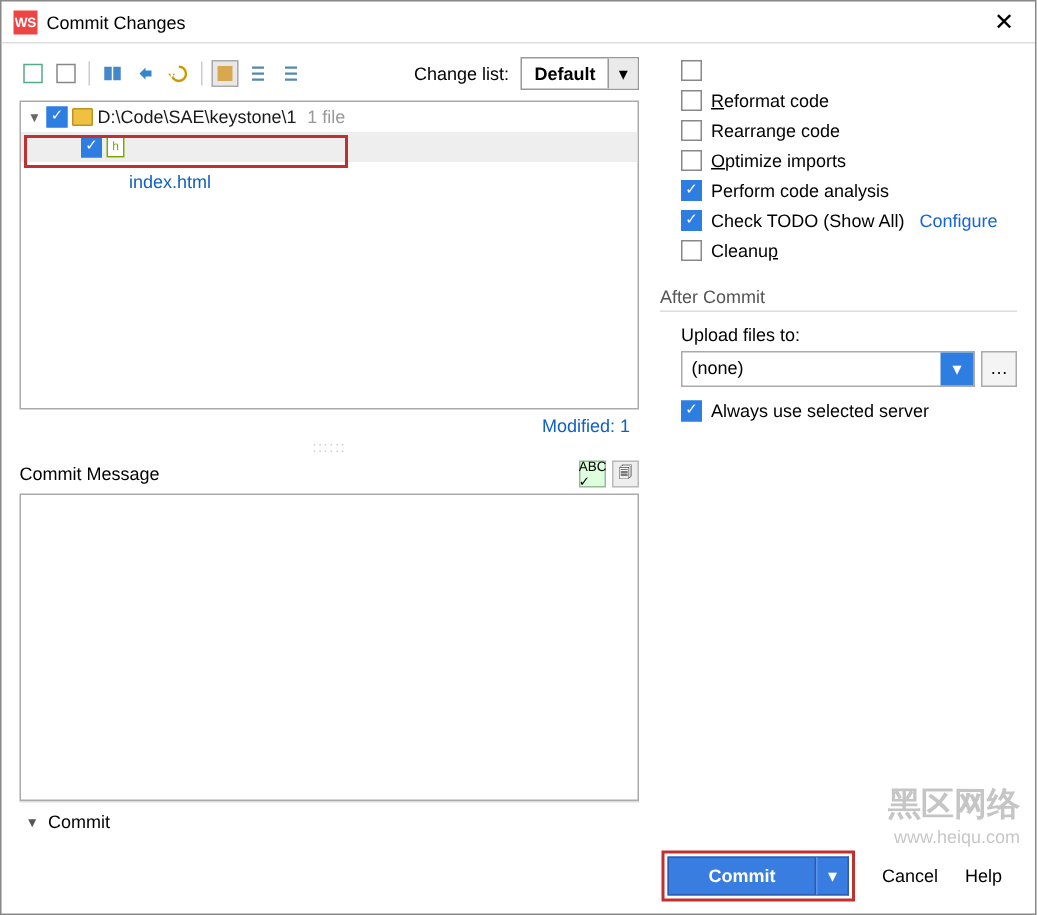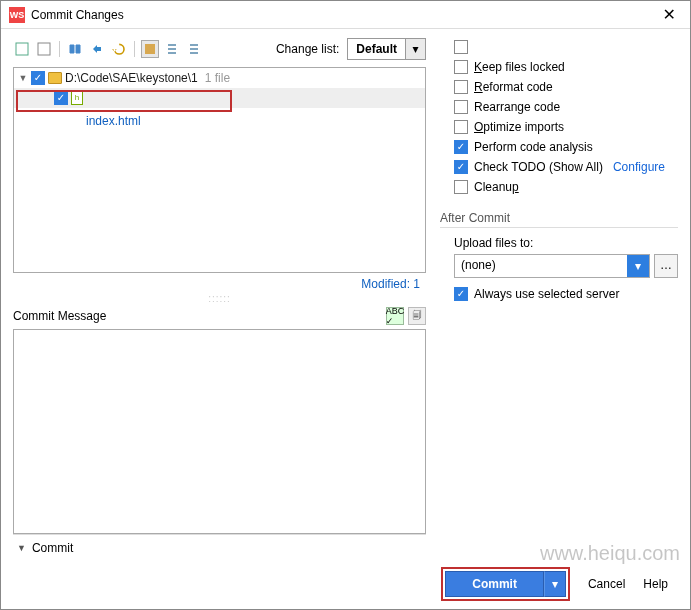--- a/index.html
+++ b/index.html
@@ -64,21 +64,21 @@
 .dots-btn { width: 24px; height: 24px; border: 1px solid #aaa; background: #f4f4f4; text-align: center; line-height: 20px; cursor: pointer; }
 
 .footer { position: absolute; bottom: 0; left: 0; right: 0; height: 50px; display: flex; align-items: center; justify-content: flex-end; gap: 18px; padding-right: 22px; }
 .commit-btn { display: flex; border: 2px solid #c03030; padding: 2px; }
 .commit-main { background: #3a7de0; color: #fff; padding: 5px 26px; border: 1px solid #2a5db0; font-weight: 600; }
 .commit-drop { background: #3a7de0; color: #fff; width: 22px; border: 1px solid #2a5db0; border-left: 1px solid #5a95e8; display: flex; align-items: center; justify-content: center; }
 .link-btn { cursor: pointer; }
 
 .watermark { position: absolute; right: 10px; bottom: 44px; opacity: .28; text-align: right; pointer-events: none; }
 .watermark .cn { font-size: 22px; font-weight: bold; color: #333; }
-.watermark .url { font-size: 20px; color: #333; }
+.watermark .url { font-size: 12px; color: #333; }
 </style>
 </head>
 <body>
 
 <div class="title-bar">
   <div class="ws-badge">WS</div>
   <div class="title-text">Commit Changes</div>
   <div class="close-x">✕</div>
 </div>
 
@@ -166,24 +166,20 @@
     <div class="details-bar">
       <span class="details-arrow">▼</span>
       <span>Commit</span>
     </div>
   </div>
 
   <div class="right-pane">
     <div class="opt-row">
       <span class="chk"></span>
     </div>
-    <div class="opt-row">
-      <span class="chk"></span>
-      <span class="opt-label"><span class="ul">K</span><span>eep files locked</span></span>
-    </div>
 
     <div class="opt-row">
       <span class="chk"></span>
       <span class="opt-label"><span class="ul">R</span><span>eformat code</span></span>
     </div>
     <div class="opt-row">
       <span class="chk"></span>
       <span class="opt-label">Rearrange code</span>
     </div>
     <div class="opt-row">
@@ -223,14 +219,15 @@
 <div class="footer">
   <div class="commit-btn">
     <div class="commit-main">Commit</div>
     <div class="commit-drop">▾</div>
   </div>
   <span class="link-btn">Cancel</span>
   <span class="link-btn">Help</span>
 </div>
 
 <div class="watermark">
+  <div class="cn">黑区网络</div>
   <div class="url">www.heiqu.com</div>
 </div>
 
 </body></html>

